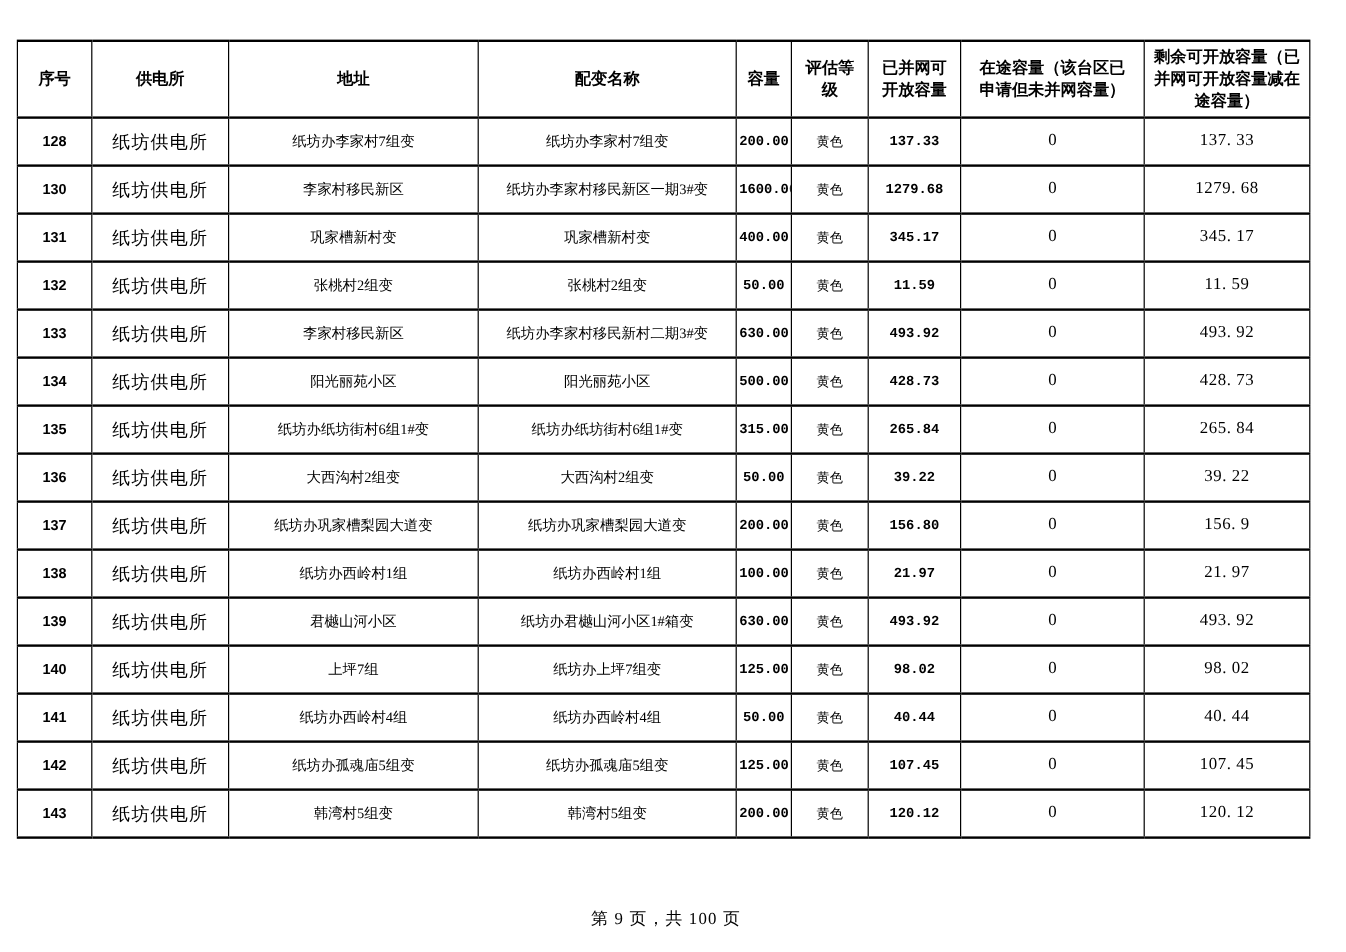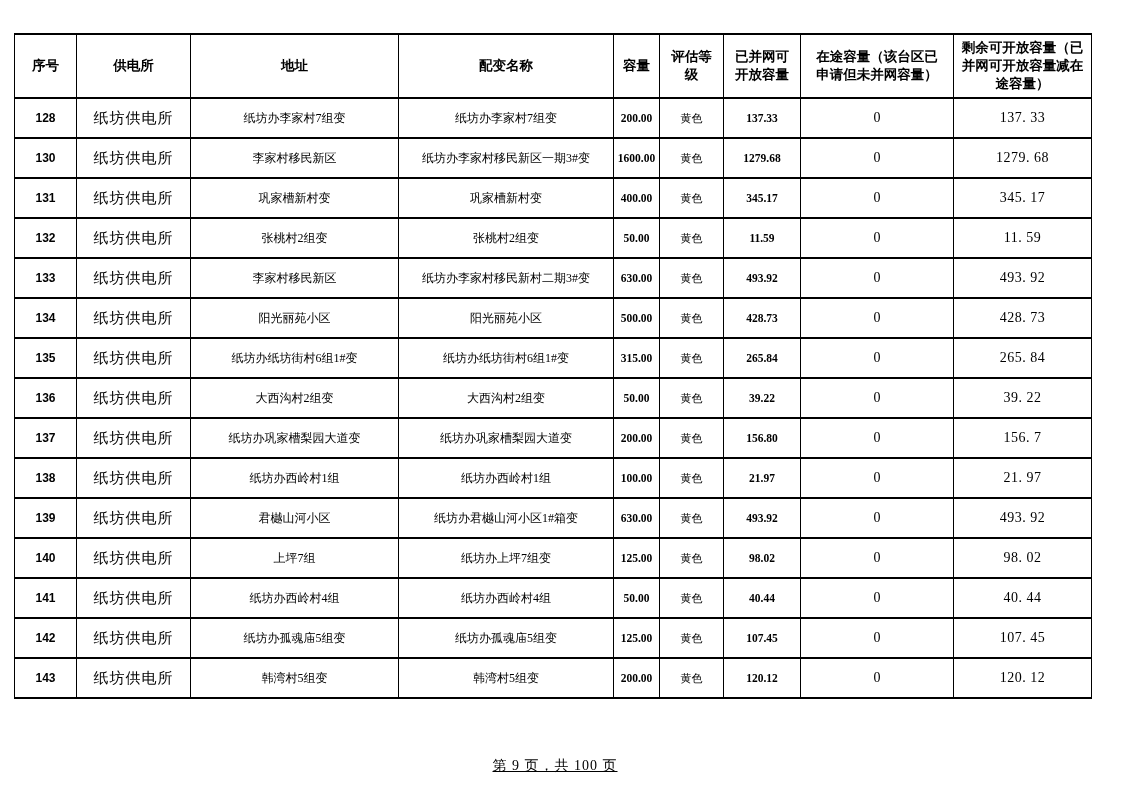--- a/index.html
+++ b/index.html
@@ -52,21 +52,21 @@
   }
   .c-station {
     font-size: 15px;
     letter-spacing: 1px;
   }
   .c-addr, .c-name {
     font-size: 12px;
     margin-left: 37px;
   }
   .c-cap, .c-grid {
-    font-family: Liberation Serif, serif;
+    font-family: Liberation Mono, monospace;
     font-size: 11.5px;
     font-weight: 600;
   }
   .c-grade {
     font-size: 11px;
   }
   .c-transit {
     font-size: 14px;
   }
   .c-remain {
@@ -75,21 +75,20 @@
   }
   .page-footer {
     position: absolute;
     left: 0;
     right: 12px;
     top: 757px;
     text-align: center;
     font-size: 14px;
     font-family: "Liberation Serif", serif;
     letter-spacing: 1px;
-    text-decoration: underline;
   }
 </style>
 </head>
 <body>
 
 <table class="capacity-table">
   <colgroup>
     <col style="width:62px">
     <col style="width:114px">
     <col style="width:208px">
@@ -209,21 +208,21 @@
   </tr>
       <tr>
     <td class="c-no">137</td>
     <td class="c-station">纸坊供电所</td>
     <td class="c-addr">纸坊办巩家槽梨园大道变</td>
     <td class="c-name">纸坊办巩家槽梨园大道变</td>
     <td class="c-cap">200.00</td>
     <td class="c-grade">黄色</td>
     <td class="c-grid">156.80</td>
     <td class="c-transit">0</td>
-    <td class="c-remain">156. 7</td>
+    <td class="c-remain">156. 9</td>
   </tr>
       <tr>
     <td class="c-no">138</td>
     <td class="c-station">纸坊供电所</td>
     <td class="c-addr">纸坊办西岭村1组</td>
     <td class="c-name">纸坊办西岭村1组</td>
     <td class="c-cap">100.00</td>
     <td class="c-grade">黄色</td>
     <td class="c-grid">21.97</td>
     <td class="c-transit">0</td>

